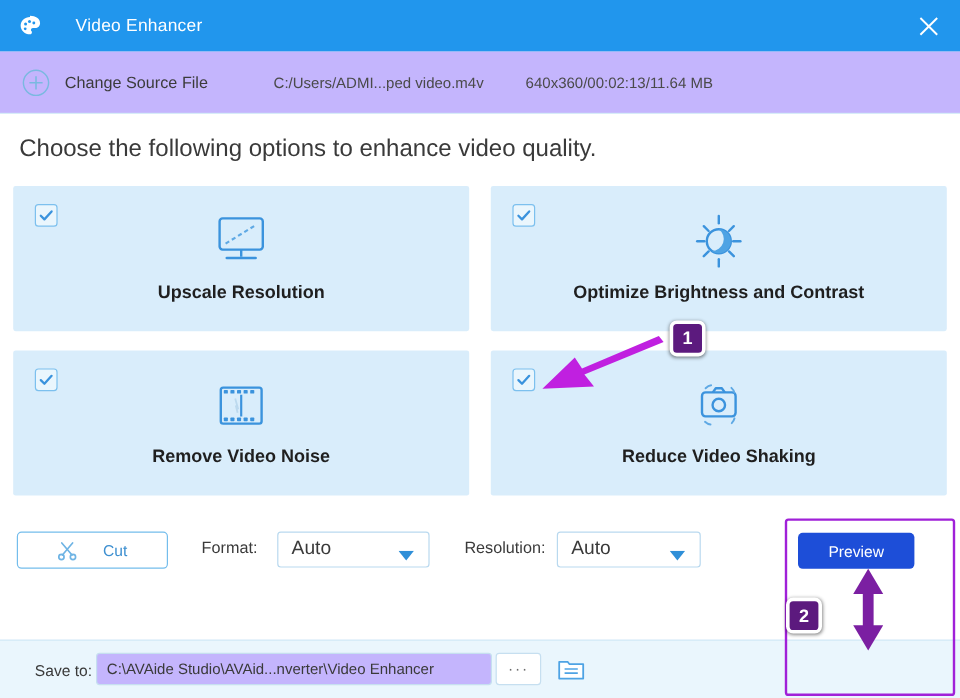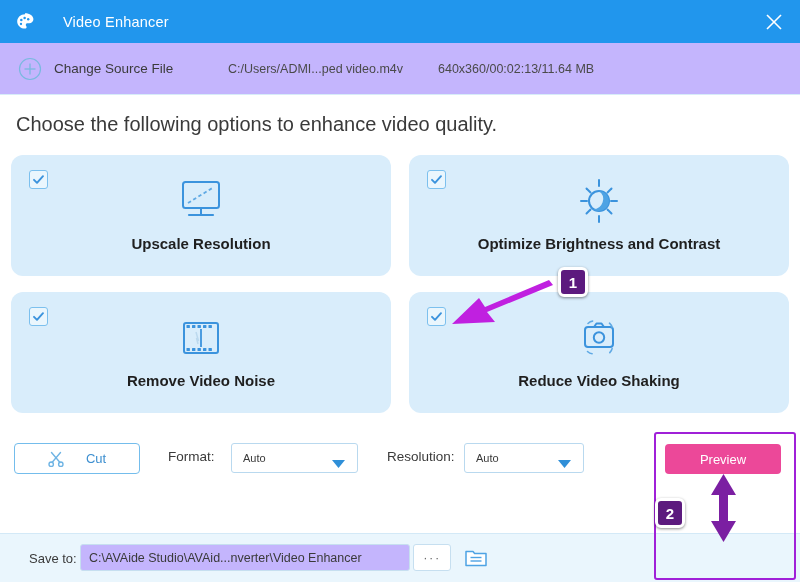--- a/index.html
+++ b/index.html
@@ -72,21 +72,21 @@
   
   .cards {
     position: absolute; left: 11px; top: 155px;
     width: 778px;
   }
   .card-row { display: flex; gap: 18px; margin-bottom: 16px; }
   .card {
     position: relative;
     width: 380px; height: 121px;
     background: #d9edfb;
-    border-radius: 12px;
+    border-radius: 2px;
     cursor: pointer;
   }
   .cb {
     position: absolute; left: 18px; top: 15px;
     width: 19px; height: 19px;
     background: #eaf6fd;
     border: 1px solid #7cc0ee;
     border-radius: 3px;
     display: flex; align-items: center; justify-content: center;
     cursor: pointer;
@@ -126,28 +126,28 @@
   }
   .select {
     position: absolute; top: 0;
     height: 30px;
     background: #ffffff;
     border: 1px solid #b9d9ef;
     border-radius: 3px;
     display: flex; align-items: center;
     cursor: pointer;
   }
-  .select-value { margin-left: 11px; font-size: 11px; color: #3a3a3a; }
+  .select-value { margin-left: 11px; font-size: 16px; color: #3a3a3a; }
   .select-caret { position: absolute; right: 12px; top: 11px; }
 
   
   .act-btn {
     position: absolute;
-    width: 116px; height: 30px;
-    background: #ec4899;
+    width: 97px; height: 30px;
+    background: #1d4ed8;
     border-radius: 4px;
     color: #ffffff; font-size: 13px;
     display: flex; align-items: center; justify-content: center;
     cursor: pointer;
   }
   #preview-btn { left: 665px; top: 444px; }
   #enhance-btn { left: 665px; top: 542px; }
 
   
   .hl-box {

